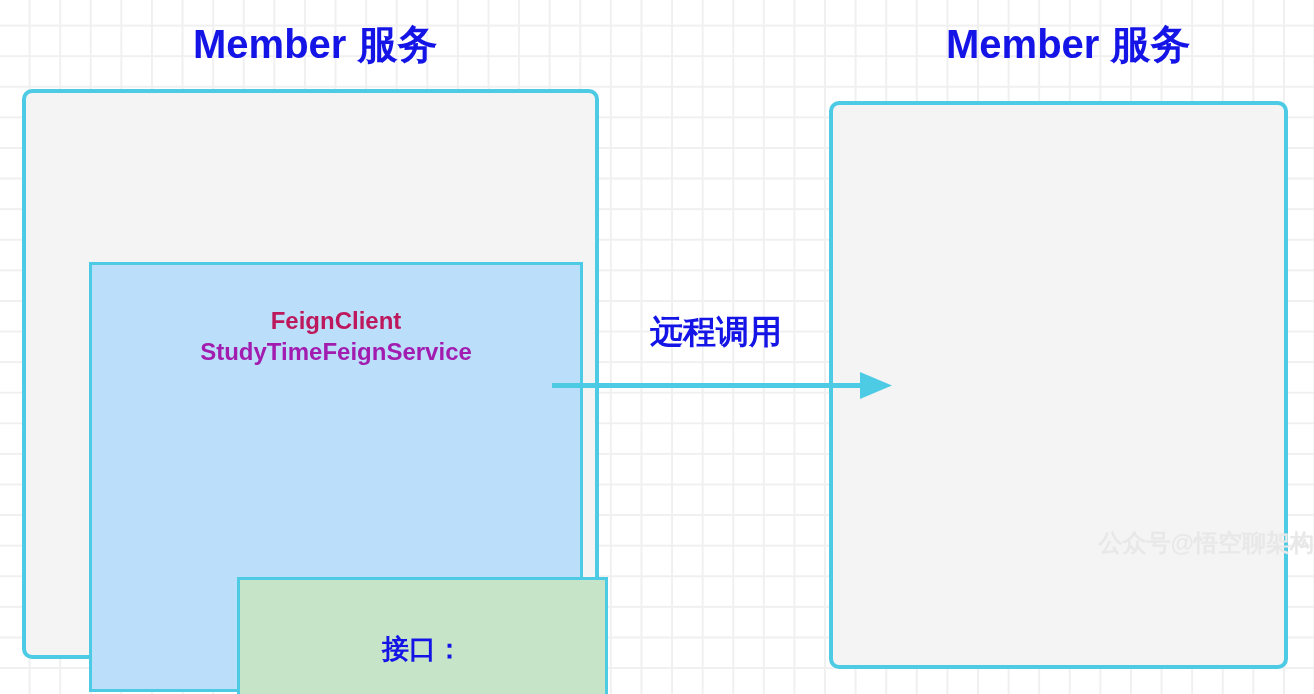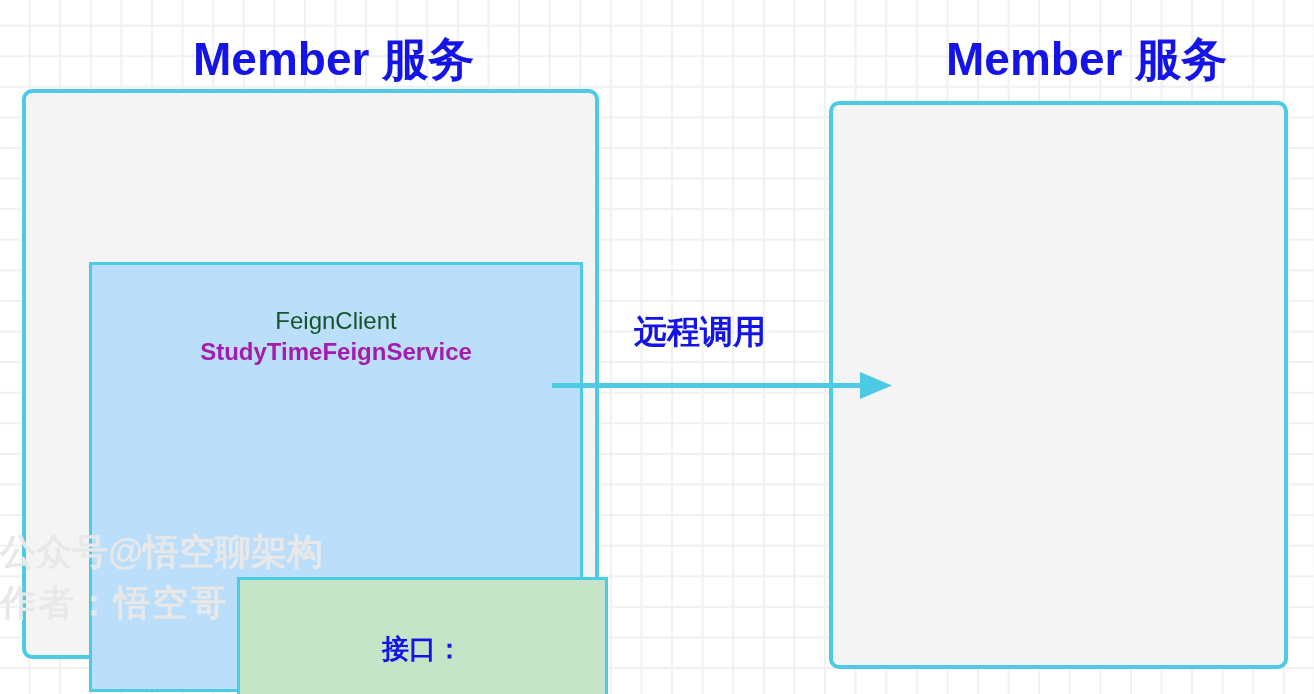--- a/index.html
+++ b/index.html
@@ -24,26 +24,25 @@
       linear-gradient(to bottom, #f0f0f0 1.5px, transparent 1.5px);
     background-size: 30.6px 30.6px;
     background-position: -2px -6px;
     overflow: hidden;
   }
 
   
   .svc-title {
     position: absolute;
     color: #1414e6;
-    font-size: 46px;
+    font-size: 40px;
     font-weight: bold;
     letter-spacing: 0px;
     white-space: nowrap;
     line-height: 1;
-    margin-top: 12px;
   }
   #member-title { left: 193px; top: 24px; }
   #study-title  { left: 946px; top: 24px; }
 
   
   .service-box {
     position: absolute;
     background-color: #f4f4f4;
     border: 4px solid #4ecbe4;
     border-radius: 10px;
@@ -85,64 +84,64 @@
 
   
   .feign-label {
     position: absolute;
     left: 0; right: 0; top: 41px;
     text-align: center;
     line-height: 1.28;
   }
   .feign-label .ln1 {
     display: block;
-    color: #14532d;
+    color: #be185d;
     font-size: 24px;
-    font-weight: normal;
+    font-weight: bold;
   }
   .feign-label .ln2 {
     display: block;
     color: #a21caf;
     font-size: 24px;
     font-weight: bold;
   }
 
   .box-text {
     text-align: right;
     color: #1414e6;
     font-weight: bold;
     line-height: 1.32;
   }
   #interface-box .box-text { font-size: 27px; }
   .box-text .ln { display: block; }
 
   
   #arrow-label {
     position: absolute;
-    left: 634px; top: 315px;
+    left: 650px; top: 315px;
     color: #1414e6;
     font-size: 33px;
     font-weight: bold;
     white-space: nowrap;
     line-height: 1;
   }
   #arrow-svg {
     position: absolute;
     left: 552px; top: 368px;
     width: 340px; height: 36px;
   }
 
   
   #watermark {
     position: absolute;
     left: 0; right: 0;
     top: 526px;
-    text-align: left;
+    text-align: right;
     color: #e8e8e8;
-    font-size: 36px;
+    font-size: 24px;
     font-weight: bold;
     line-height: 1.42;
     pointer-events: none;
     user-select: none;
   }
   #watermark .ln { display: block; }
   #watermark .ln2 { letter-spacing: 2px; }
 </style>
 </head>
 <body>
@@ -178,16 +177,15 @@
 
   <div id="arrow-label">远程调用</div>
 
   <svg id="arrow-svg" viewBox="0 0 340 36">
     <line x1="0" y1="17.5" x2="316" y2="17.5" stroke="#4ecbe4" stroke-width="5"></line>
     <polygon points="308,4 340,17.5 308,31" fill="#4ecbe4"></polygon>
   </svg>
 
   <div id="watermark">
     <span class="ln ln1">公众号@悟空聊架构</span>
-    <span class="ln ln2">作者：悟空哥</span>
   </div>
 
 </div>
 
 </body></html>

